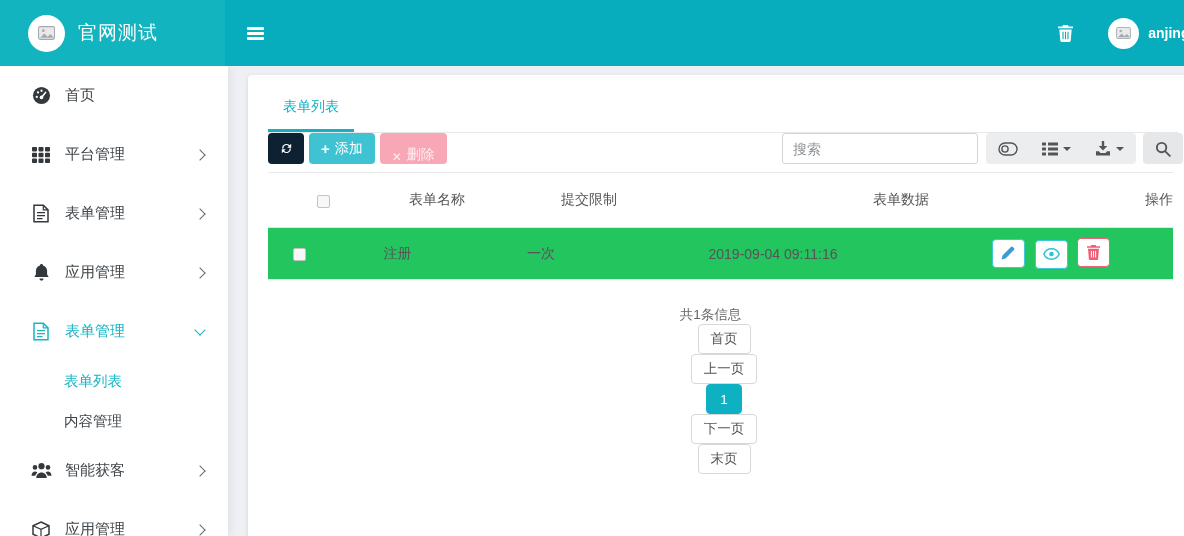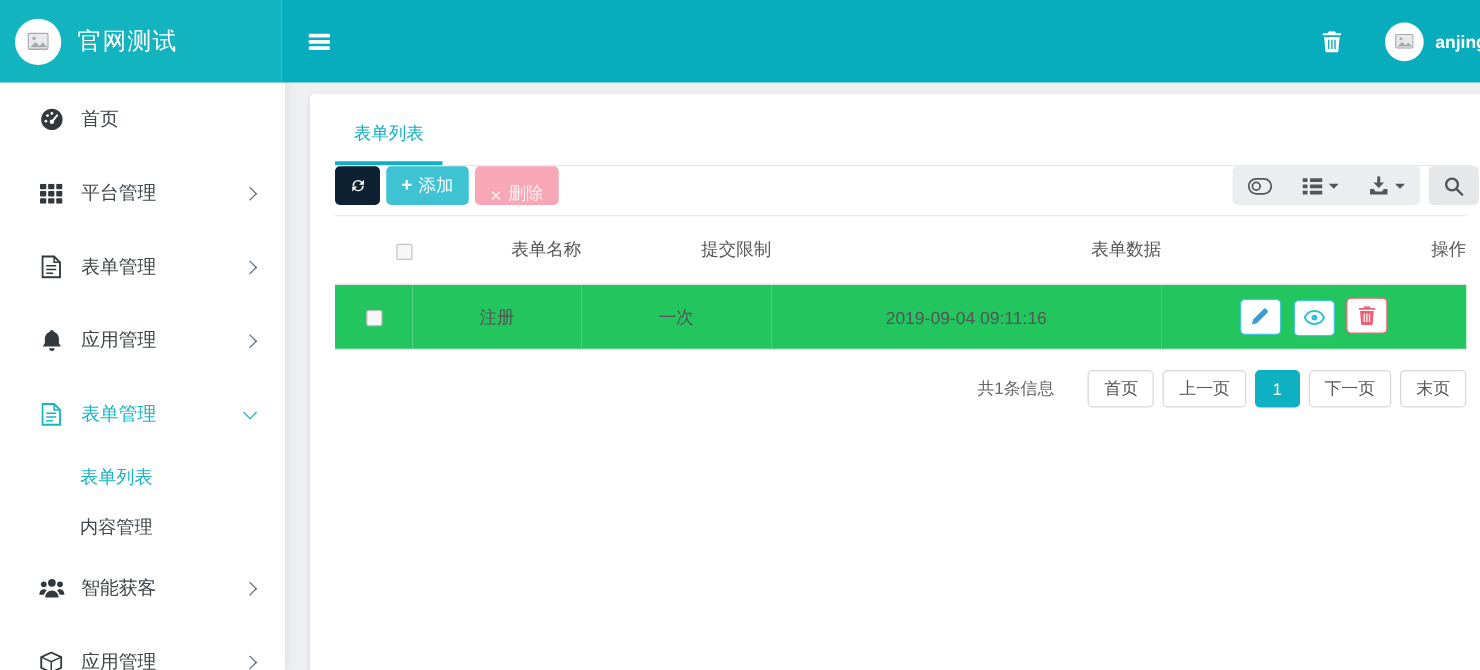--- a/index.html
+++ b/index.html
@@ -1,21 +1,21 @@
 <!DOCTYPE html>
 <html><head>
 <meta charset="utf-8">
 <style>
   * { margin:0; padding:0; box-sizing:border-box; }
   html,body { width:1184px; height:536px; overflow:hidden; }
   body { position:relative; font-family:"Liberation Sans","DejaVu Sans",sans-serif; background:#eef0f3; }
 
   
   .brand { position:absolute; left:0; top:0; width:225px; height:66px; background:#12b4bf;
-           display:flex; align-items:center; padding-left:12px; z-index:5; }
+           display:flex; align-items:center; padding-left:28px; z-index:5; }
   .logo-circle { width:37px; height:37px; border-radius:50%; background:#fff;
                  display:flex; align-items:center; justify-content:center; flex:none; }
   .brand-title { color:#fff; font-size:19px; margin-left:13px; letter-spacing:1px; white-space:nowrap; }
   .navbar { position:absolute; left:225px; right:0; top:0; height:66px; background:#07adbc; z-index:4; }
   .hamburger { position:absolute; left:22px; top:27px; width:17px; cursor:pointer; }
   .hamburger i { display:block; height:2.5px; background:#fff; border-radius:1px; margin-bottom:2.6px; }
   .nav-right { position:absolute; right:-14px; top:0; height:66px; display:flex; align-items:center; }
   .nav-trash { width:34px; height:34px; display:flex; align-items:center; justify-content:center;
                cursor:pointer; margin-right:26px; }
   .avatar { width:31px; height:31px; border-radius:50%; background:#fff; display:flex;
@@ -74,21 +74,21 @@
   .tbl thead td { height:55px; text-align:right; border-top:1px solid #e8e8e8; }
   .tbl tbody td { height:52px; text-align:center; background:#22c55e;
                   border-top:1px solid #e3e3e3; border-bottom:1px solid #e9e9e9; }
   .cbx { display:inline-block; width:13px; height:13px; background:#f7f7f7; border:1px solid #c3c3c3;
          border-radius:2px; vertical-align:middle; cursor:pointer; }
   .act { width:33px; height:29px; border-radius:4px; background:#fff; border:1px solid #3fc8d8;
          display:inline-flex; align-items:center; justify-content:center; margin:0 3px; cursor:pointer; }
   .act.danger { border-color:#f0607a; }
 
   
-  .pag-row { width:905px; margin-top:16px; display:flex; align-items:center; justify-content:flex-end; }
+  .pag-row { width:905px; margin-top:26px; display:flex; align-items:center; justify-content:flex-end;flex-direction:column; }
   .pag-info { font-size:13.5px; color:#666; margin-right:20px; }
   .pag-btn { height:30px; padding:0 12px; border:1px solid #d8d8d8; border-radius:4px; background:#fff;
              color:#555; font-size:13.5px; margin-left:7px; cursor:pointer; display:inline-flex;
              align-items:center; font-family:inherit; }
   .pag-btn.active { background:#0db1c2; border-color:#0db1c2; color:#fff; padding:0 13px; }
 </style>
 </head>
 <body>
 
 <div class="brand">
@@ -251,20 +251,21 @@
     <button class="btn btn-add">
       <span class="plus-glyph"></span>
       <span>添加</span>
     </button>
     <button class="btn btn-del">
       <span class="x-glyph"></span>
       <span>删除</span>
     </button>
 
     <div class="toolbar-right">
+      <input class="search-input" placeholder="搜索" style="">
       <div class="btn-group">
         <div class="bg-btn">
           <svg width="20" height="14" viewBox="0 0 20 14" fill="none" stroke="#555" stroke-width="1.4">
             <rect x="1" y="1" width="18" height="12" rx="6"></rect>
             <circle cx="7" cy="7" r="3.1"></circle>
           </svg>
         </div>
         <div class="bg-btn">
           <svg width="16" height="14" viewBox="0 0 16 14" fill="#555">
             <rect x="0" y="0.5" width="4" height="3" rx=".5"></rect>

